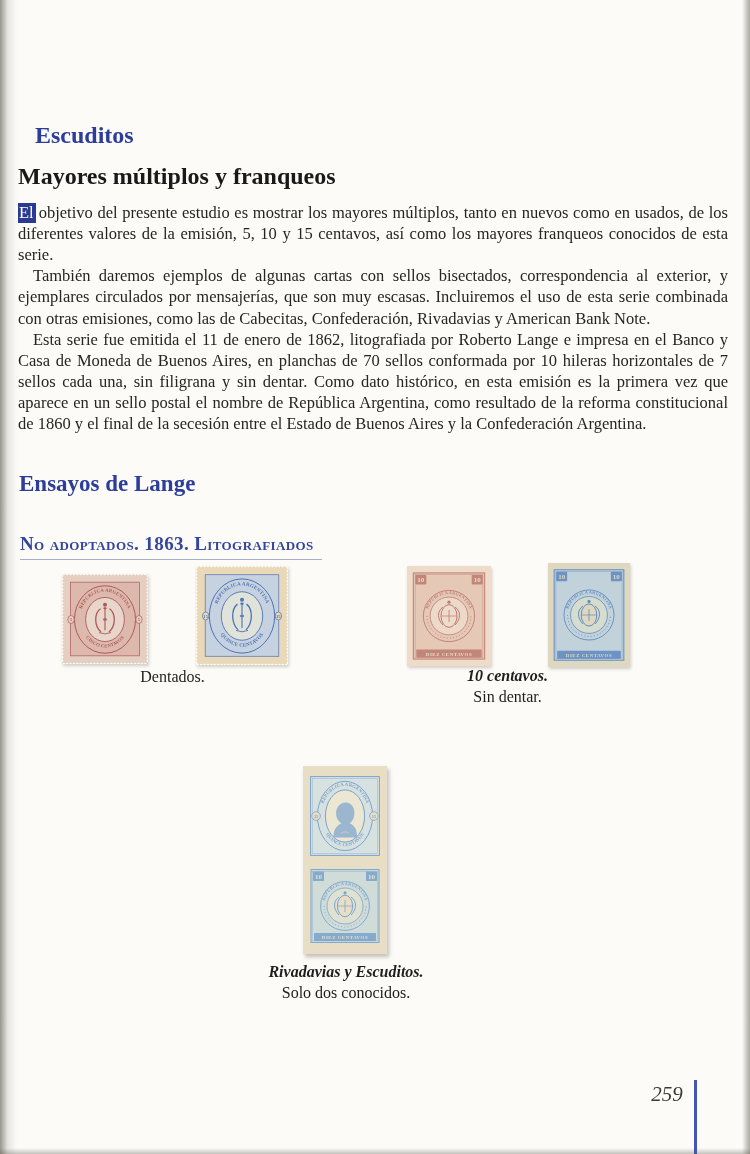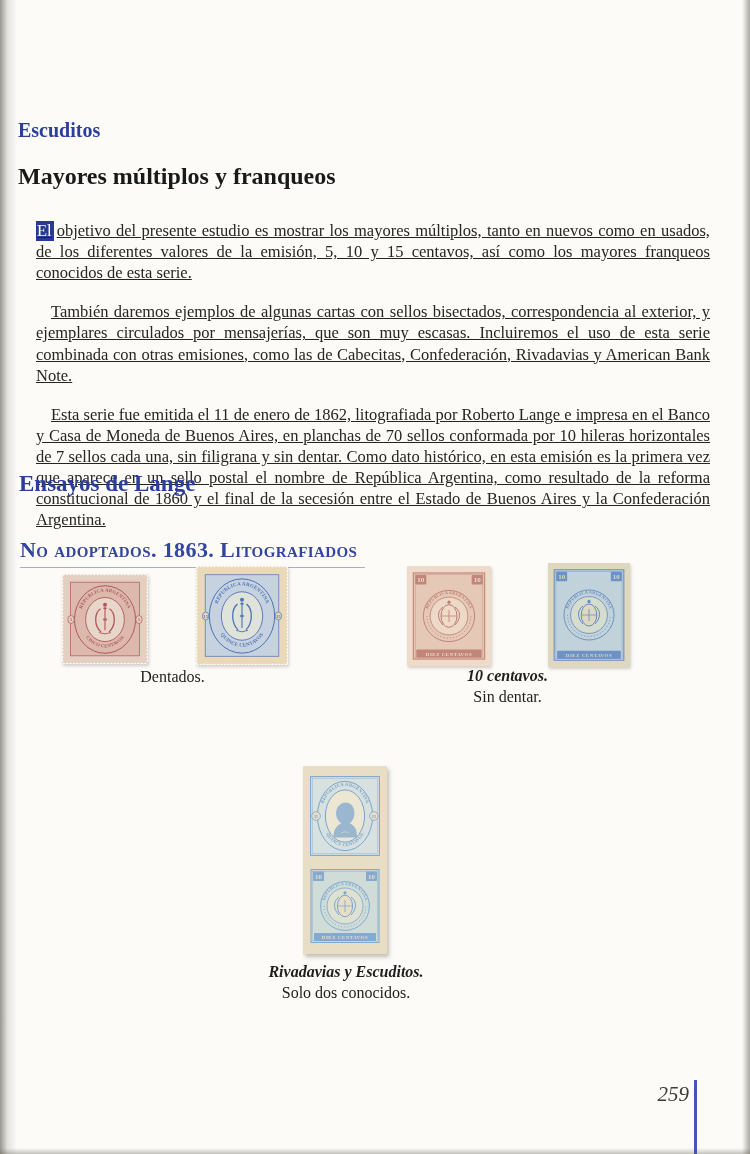--- a/index.html
+++ b/index.html
@@ -9,47 +9,47 @@
     font-family:"Liberation Serif","DejaVu Serif",serif;color:#1f1e1c;
   }
   
   .edge-left{position:absolute;left:0;top:0;bottom:0;width:17px;z-index:5;
     background:linear-gradient(to right,rgba(70,67,59,.55),rgba(125,121,110,.18) 45%,rgba(0,0,0,0));}
   .edge-right{position:absolute;right:0;top:0;bottom:0;width:8px;z-index:5;
     background:linear-gradient(to left,rgba(70,67,59,.45),rgba(0,0,0,0));}
   .edge-bottom{position:absolute;left:0;right:0;bottom:0;height:6px;z-index:5;
     background:linear-gradient(to top,rgba(90,86,76,.35),rgba(0,0,0,0));}
 
-  .title{position:absolute;left:18px;top:106px;font-size:20px;line-height:1.1;color:#2c3e9a;}
+  .title{position:absolute;left:35px;top:106px;font-size:24px;line-height:1.1;color:#2c3e9a;}
   .subtitle{position:absolute;left:18px;top:143px;font-size:24px;line-height:1.1;color:#191917;}
 
   .bodytext{position:absolute;left:18px;top:202px;width:710px;
     font-size:16.5px;line-height:1.28;text-align:justify;color:#262522;}
-  .bodytext p{margin:18px;text-decoration:underline;}
+  .bodytext p{margin:0;}
   .bodytext p.indent{text-indent:15px;}
   .lead{background:#2a3a92;color:#ffffff;padding:0 2px 1px 1px;margin-right:3px;}
 
   .h-section{position:absolute;left:19px;top:448px;font-size:23px;color:#2c3e9a;}
-  .h-sub{position:absolute;left:20px;top:508px;font-size:22px;color:#33459e;
+  .h-sub{position:absolute;left:20px;top:508px;font-size:19px;color:#33459e;
     font-variant:small-caps;letter-spacing:.4px;
     border-bottom:1.5px solid #a7aecb;padding:0 8px 4px 0;}
 
   .stamp{position:absolute;box-shadow:1px 2px 3px rgba(60,50,30,.22);}
   .stamp svg{display:block;}
 
   .pair-paper{position:absolute;left:303px;top:766px;width:84px;height:188px;
     background:#e8dec6;box-shadow:1.5px 2.5px 4px rgba(60,50,30,.3);}
   .pair-stamp{position:absolute;left:2px;width:80px;}
   .pair-stamp svg{display:block;}
 
   .caption{position:absolute;text-align:center;font-size:16px;line-height:1.3;color:#1f1e1c;}
   .caption .t{font-weight:bold;font-style:italic;}
   .caption .b{font-weight:normal;}
 
-  .pageno{position:absolute;left:645px;top:1082px;width:44px;text-align:right;
+  .pageno{position:absolute;left:645px;top:1082px;width:44px;text-align:center;
     font-style:italic;font-size:21px;color:#3a3a38;}
   .pagebar{position:absolute;left:694px;top:1080px;width:3px;height:74px;background:#4355b5;}
 </style>
 </head>
 <body>
 
 <div class="page">
   <div class="edge-left"></div>
   <div class="edge-right"></div>
   <div class="edge-bottom"></div>

